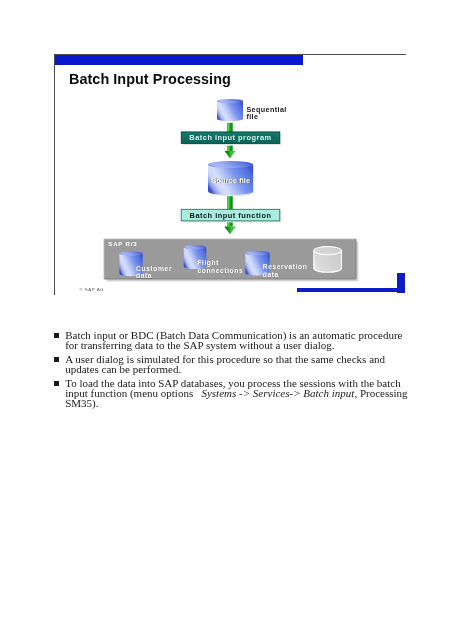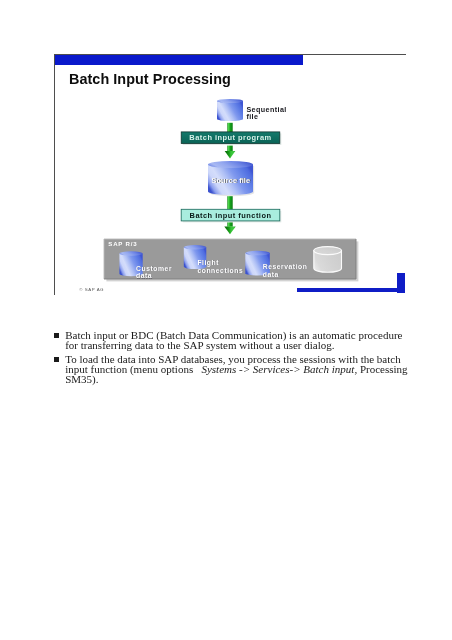--- a/index.html
+++ b/index.html
@@ -184,16 +184,17 @@
       </g>
       <g>
         <text x="192.40" y="57.80" font-family="Liberation Sans, sans-serif" font-size="7.15" font-weight="bold" letter-spacing="0.42" fill="#17171c">Sequential</text>
         <text x="192.40" y="64.50" font-family="Liberation Sans, sans-serif" font-size="7.15" font-weight="bold" letter-spacing="0.42" fill="#17171c">file</text>
       </g>
     </svg>
   </div>
 
   <div class="body">
     <p class="blt"><span class="sq"></span><span>Batch input or BDC (Batch Data Communication) is an automatic procedure for transferring data to the SAP system without a user dialog.</span></p>
+    <p class="blt"><span class="sq"></span><span>A user dialog is simulated for this procedure so that the same checks and updates can be performed.</span></p>
     <p class="blt"><span class="sq"></span><span><span>To load the data into SAP databases, you process the sessions with the batch input function (menu options &nbsp;&nbsp;</span><i>Systems -&gt; Services-&gt; Batch input</i><span>, Processing SM35).</span></span></p>
   </div>
 
 </div>
 
 </body></html>

